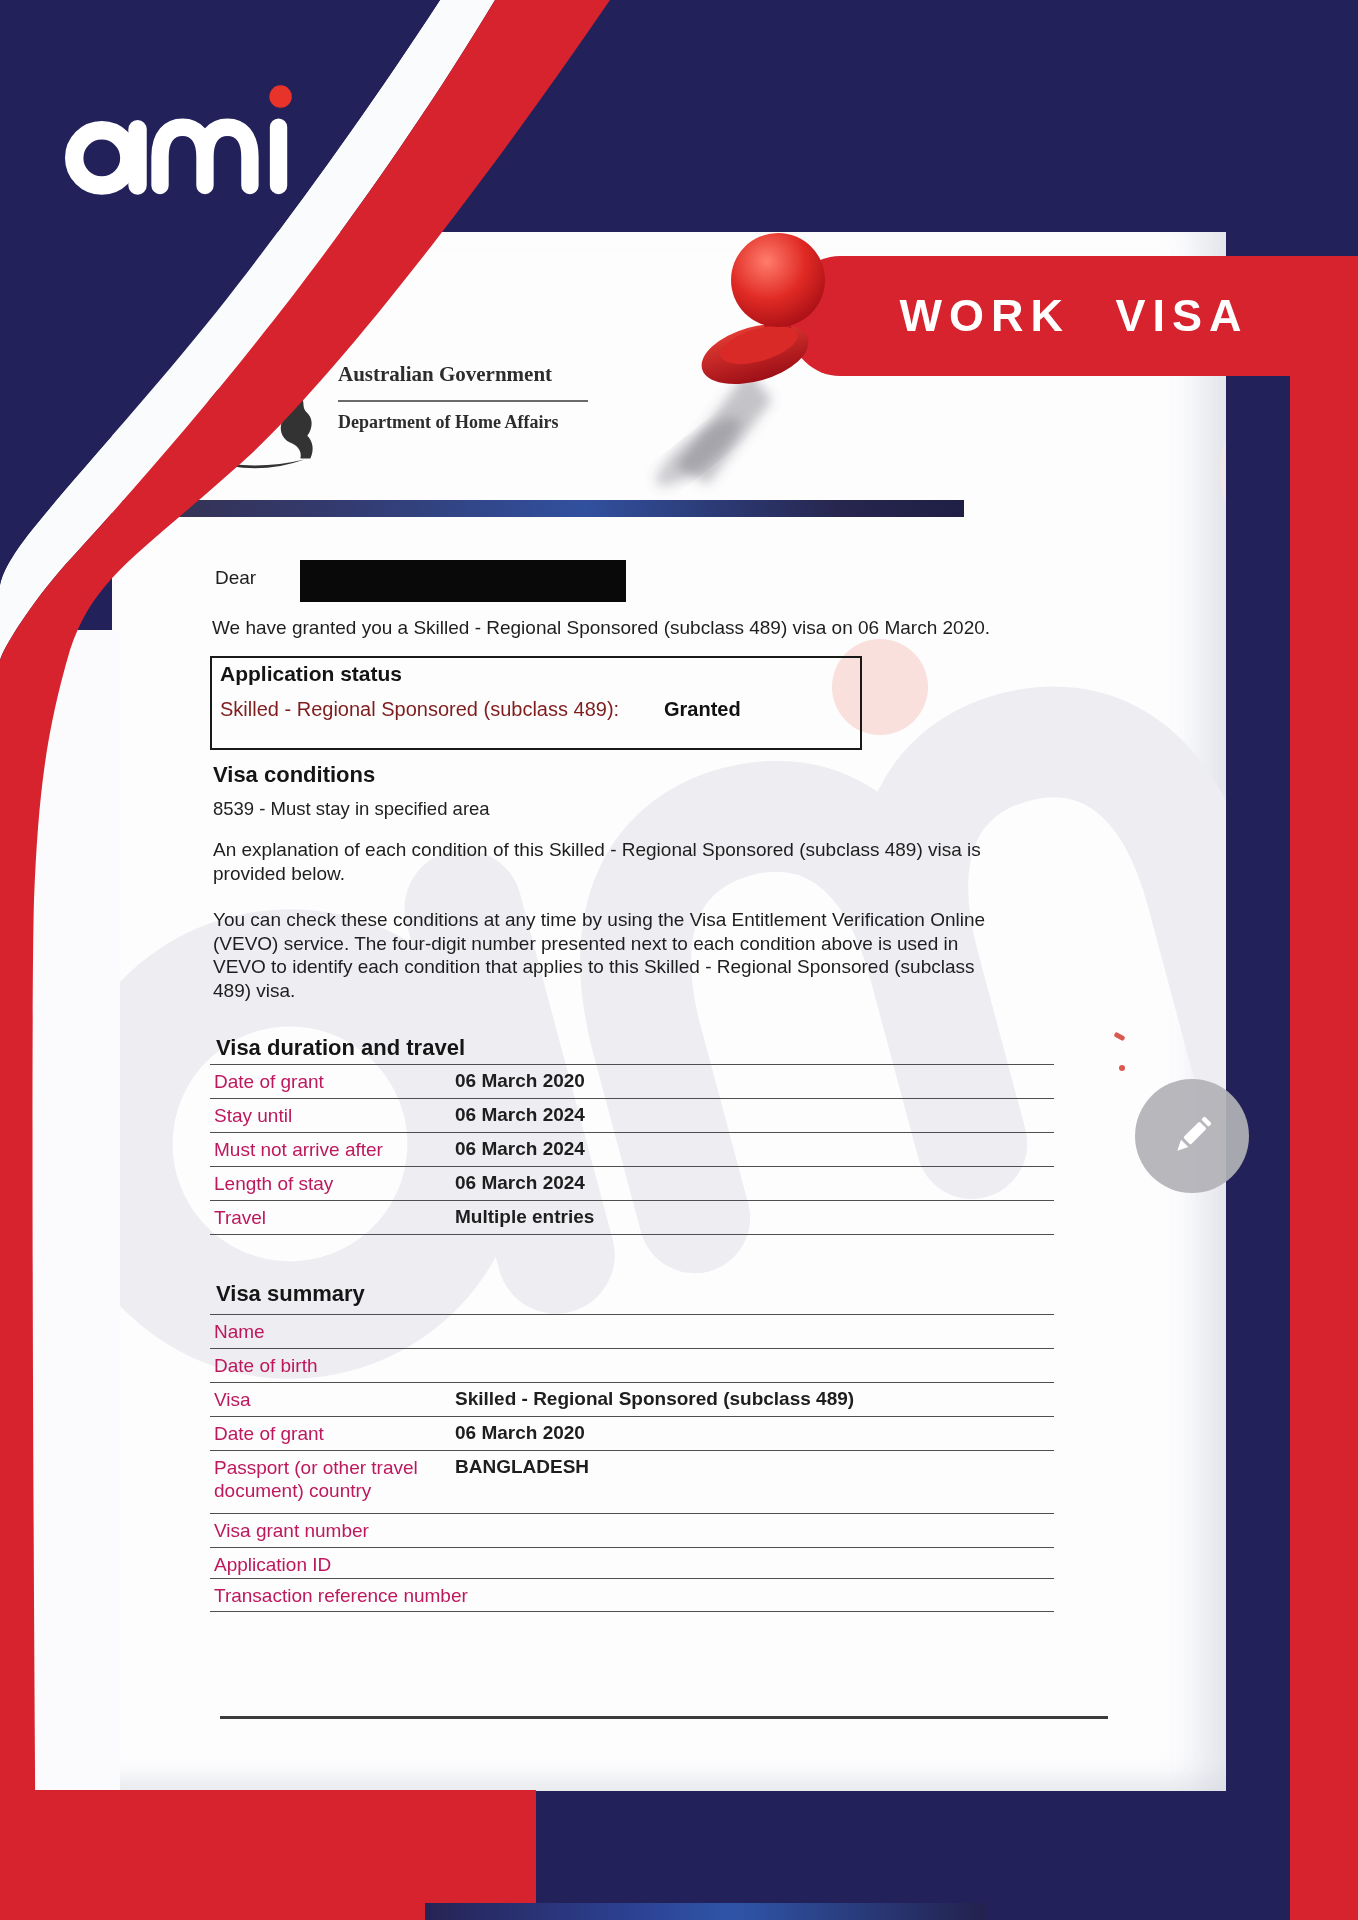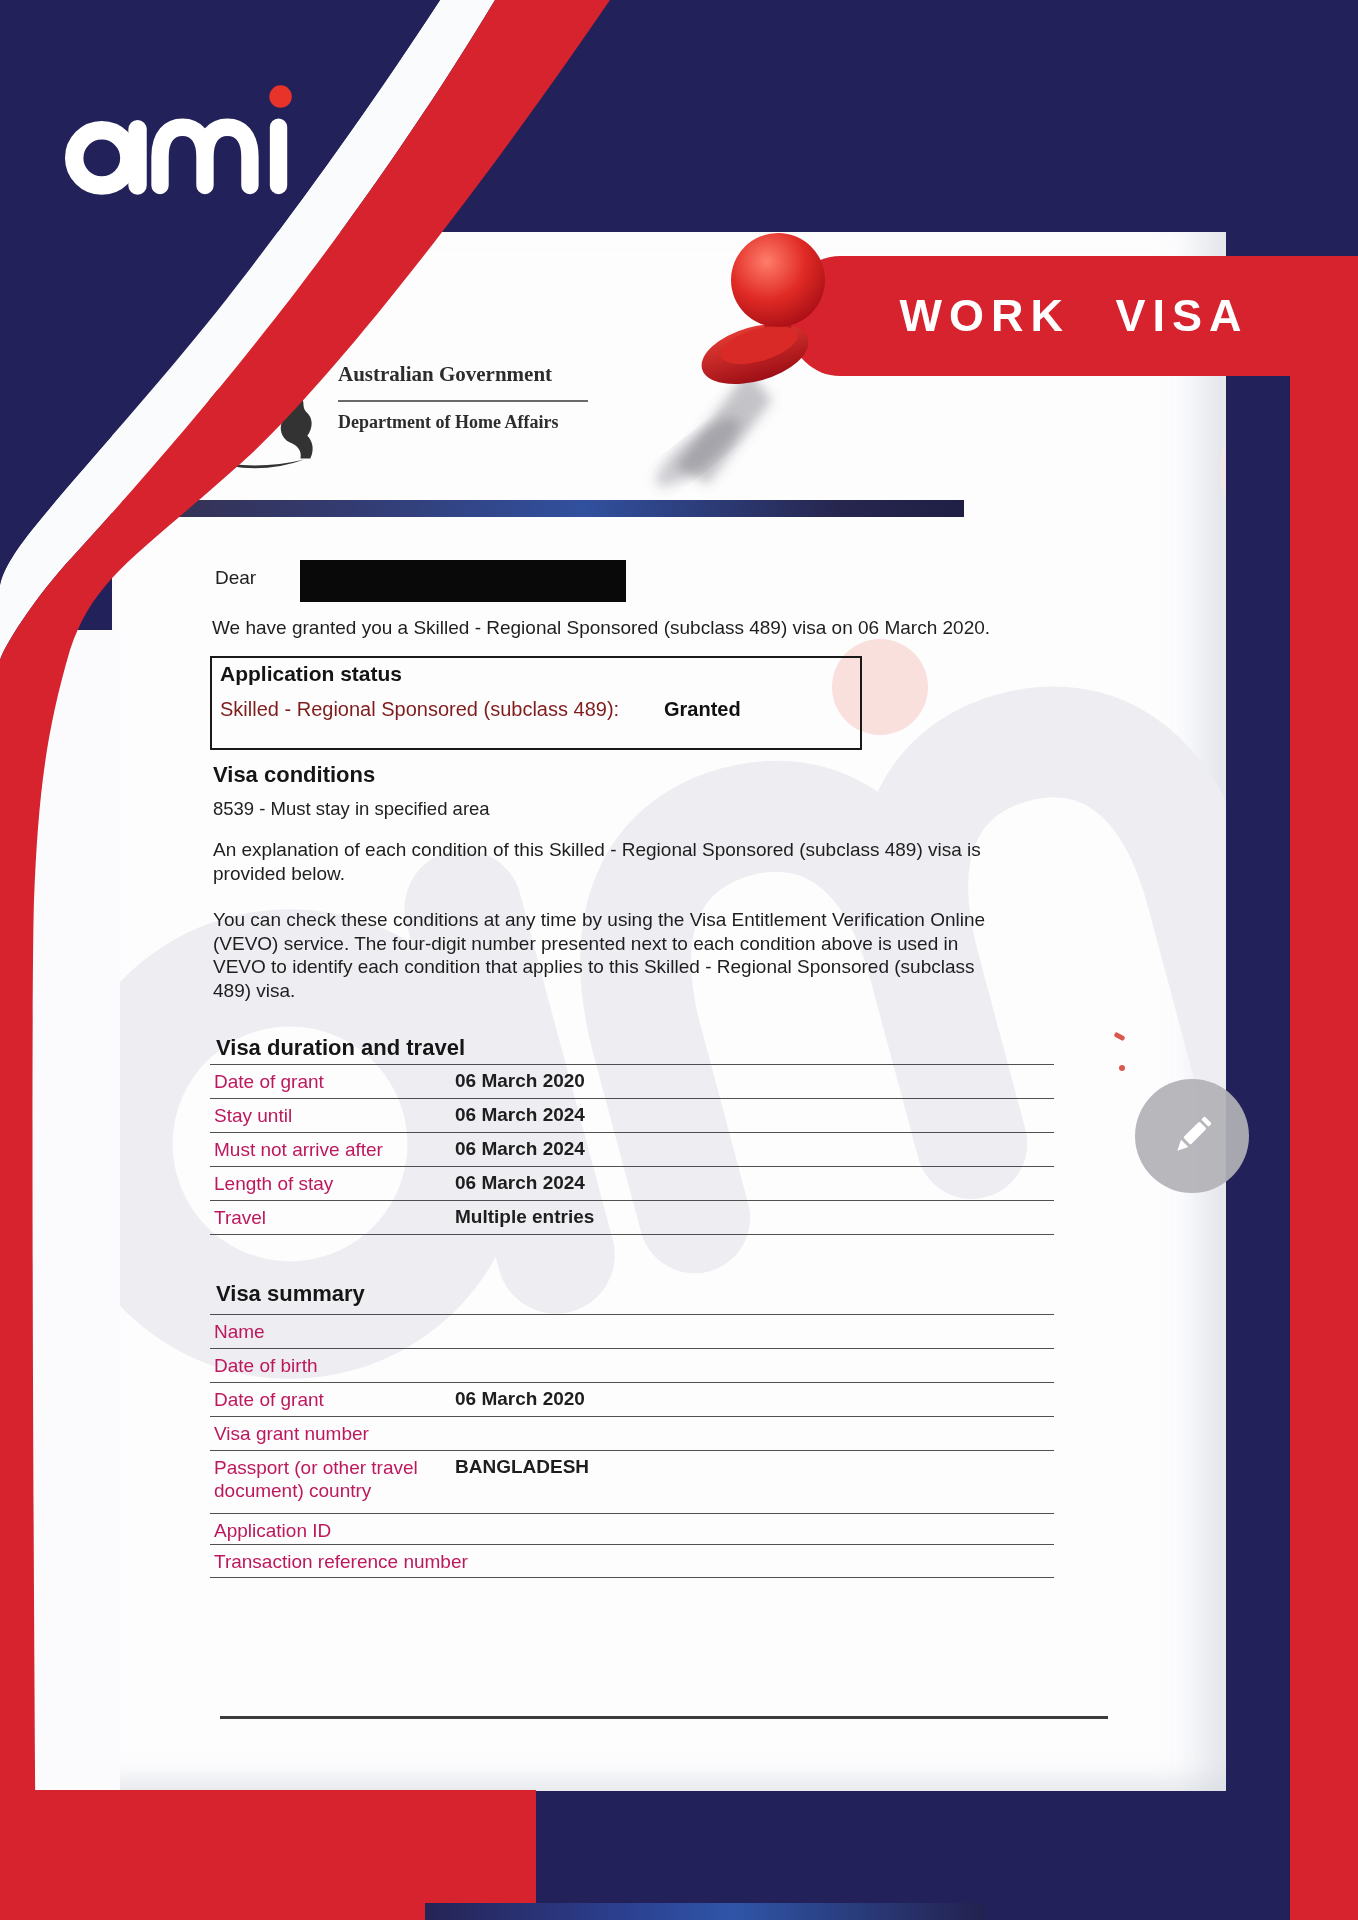--- a/index.html
+++ b/index.html
@@ -174,31 +174,35 @@
     <div class="tbl tbl-2" style="position:absolute;">
       <div class="row r33">
         <span class="lbl">Name</span>
         <span class="val"></span>
         </div>
       <div class="row r33">
         <span class="lbl">Date of birth</span>
         <span class="val"></span>
         </div>
       <div class="row r33">
+        <span class="lbl">Visa</span>
+        <span class="val">Skilled - Regional Sponsored (subclass 489)</span>
+        </div>
+      <div class="row r33">
         <span class="lbl">Date of grant</span>
         <span class="val">06 March 2020</span>
-        </div>
-      <div class="row r33">
-        <span class="lbl">Visa grant number</span>
-        <span class="val"></span>
         </div>
       <div class="row r62">
         <span class="lbl">Passport (or other travel
 document) country</span>
         <span class="val">BANGLADESH</span>
+        </div>
+      <div class="row r33">
+        <span class="lbl">Visa grant number</span>
+        <span class="val"></span>
         </div>
       <div class="row r30">
         <span class="lbl">Application ID</span>
         <span class="val"></span>
         </div>
       <div class="row r32">
         <span class="lbl">Transaction reference number</span>
         <span class="val"></span>
         </div>
     </div>

